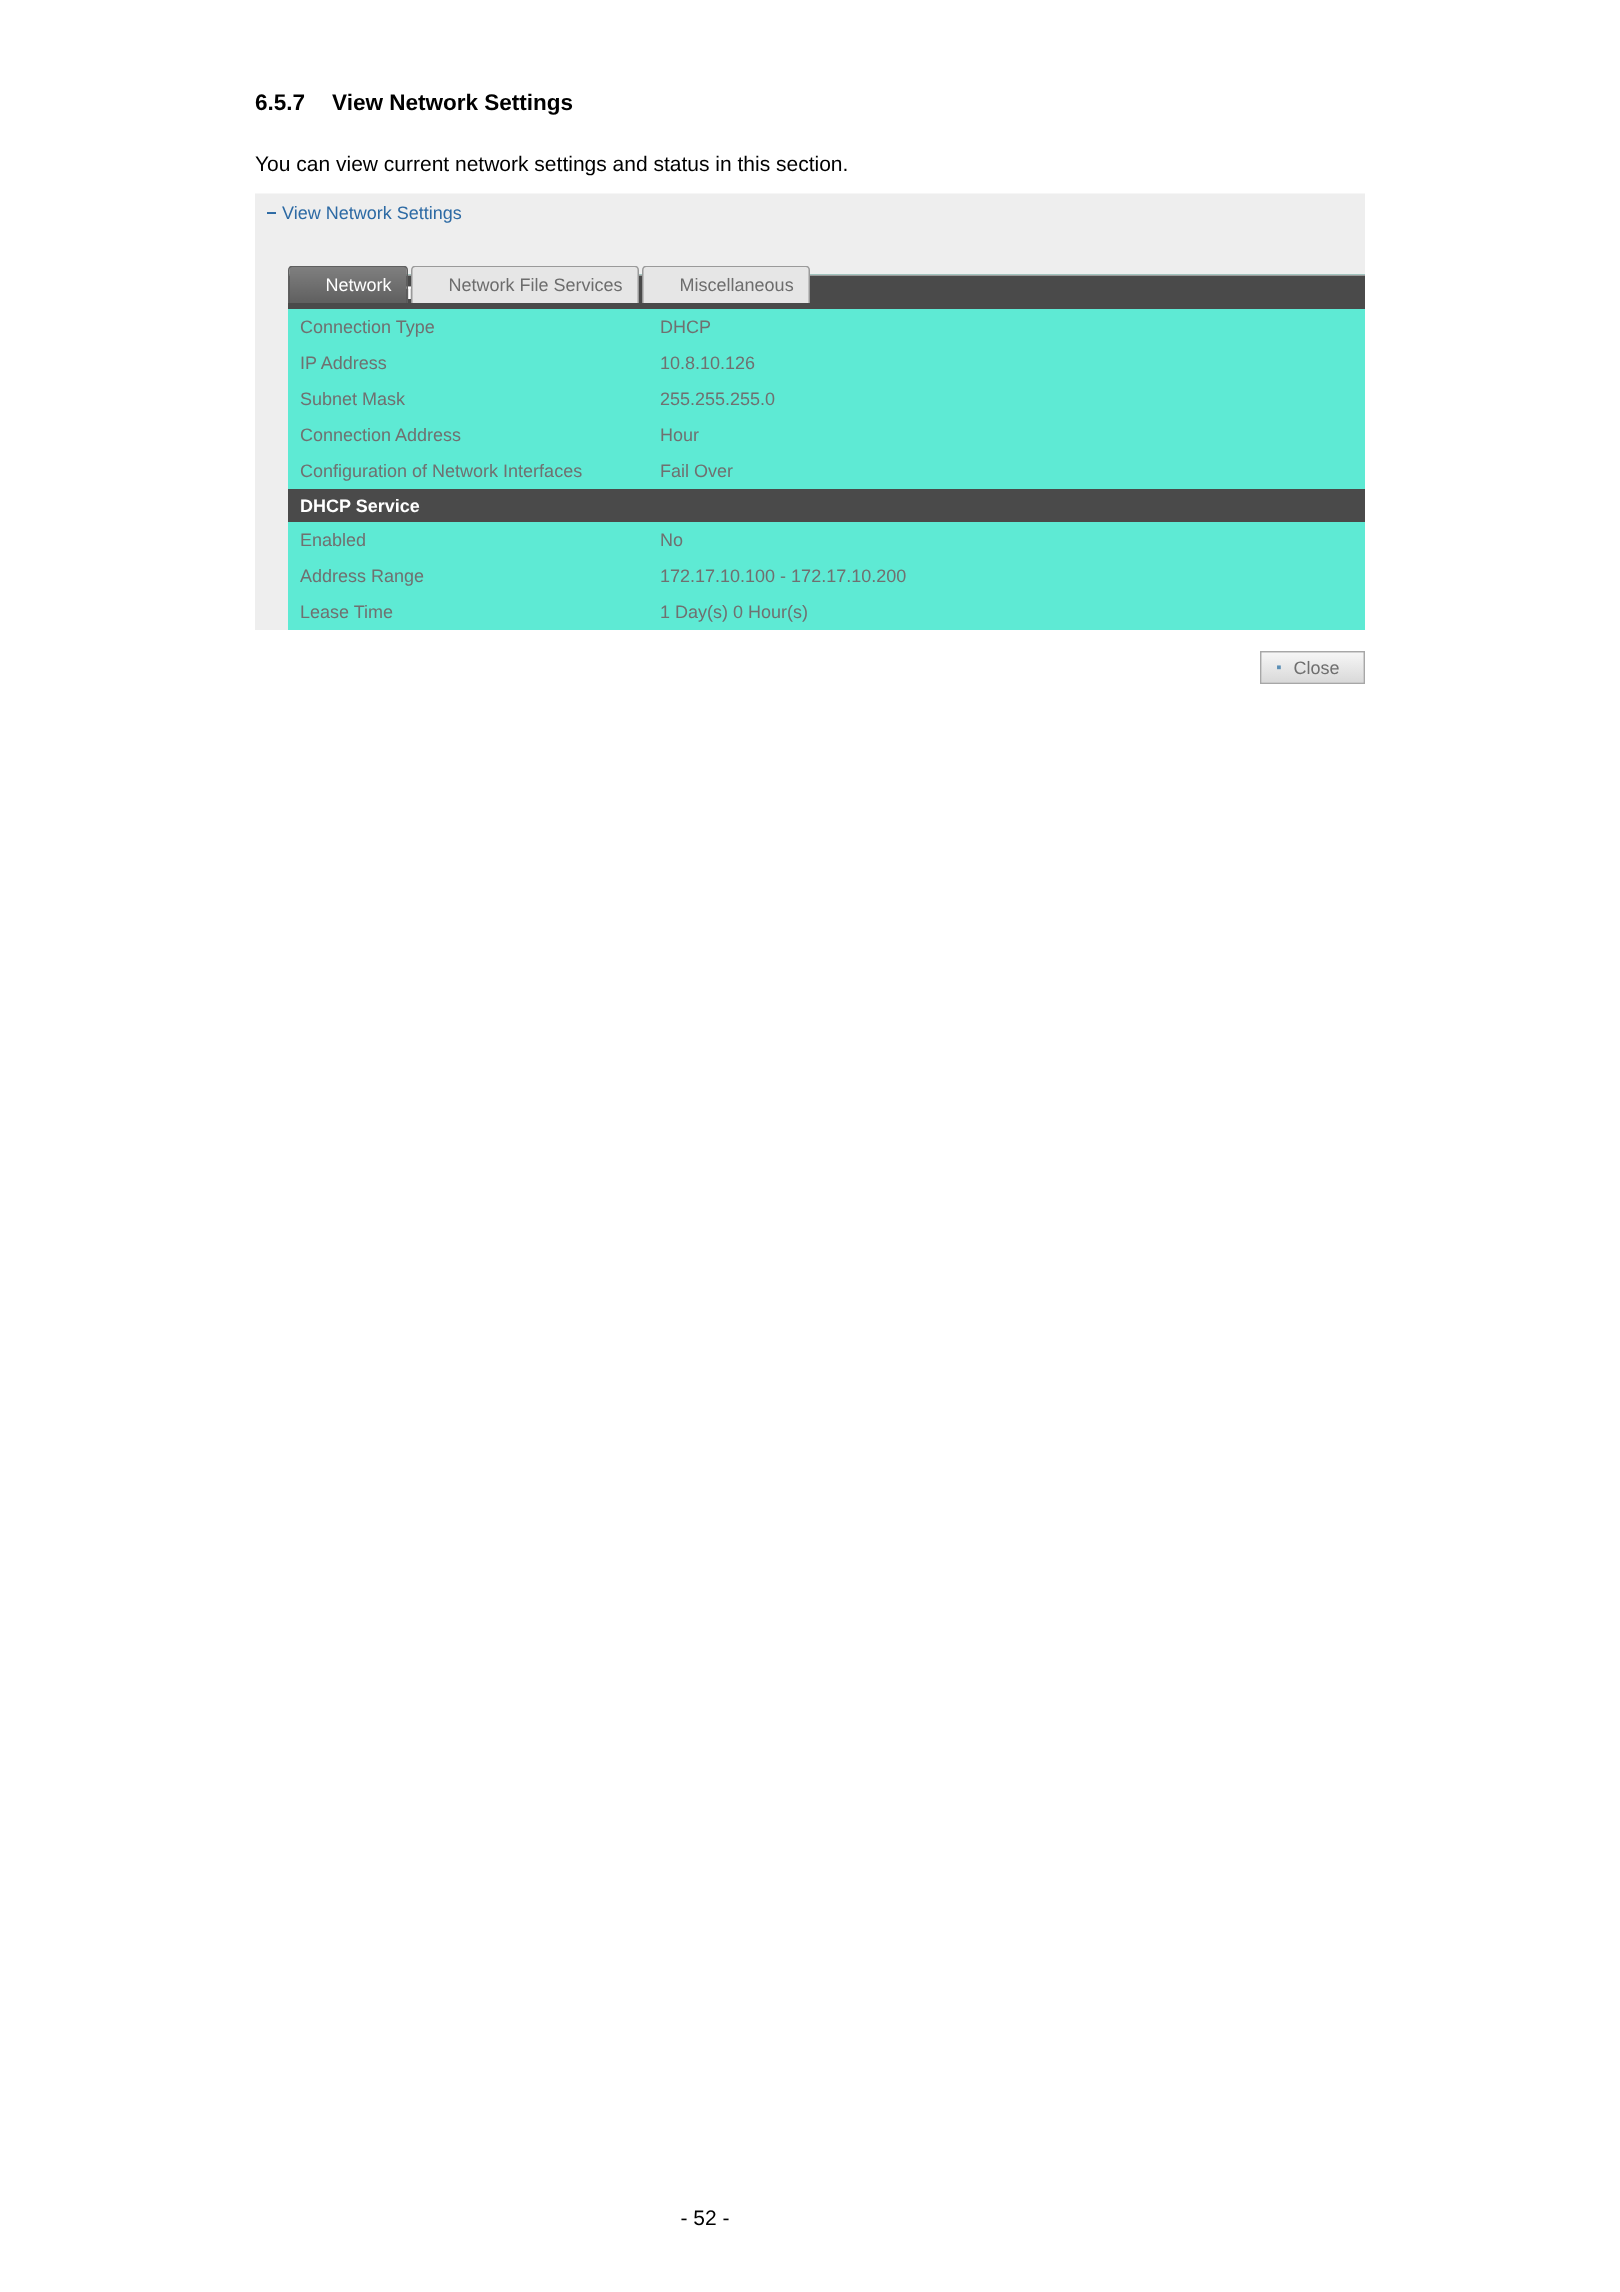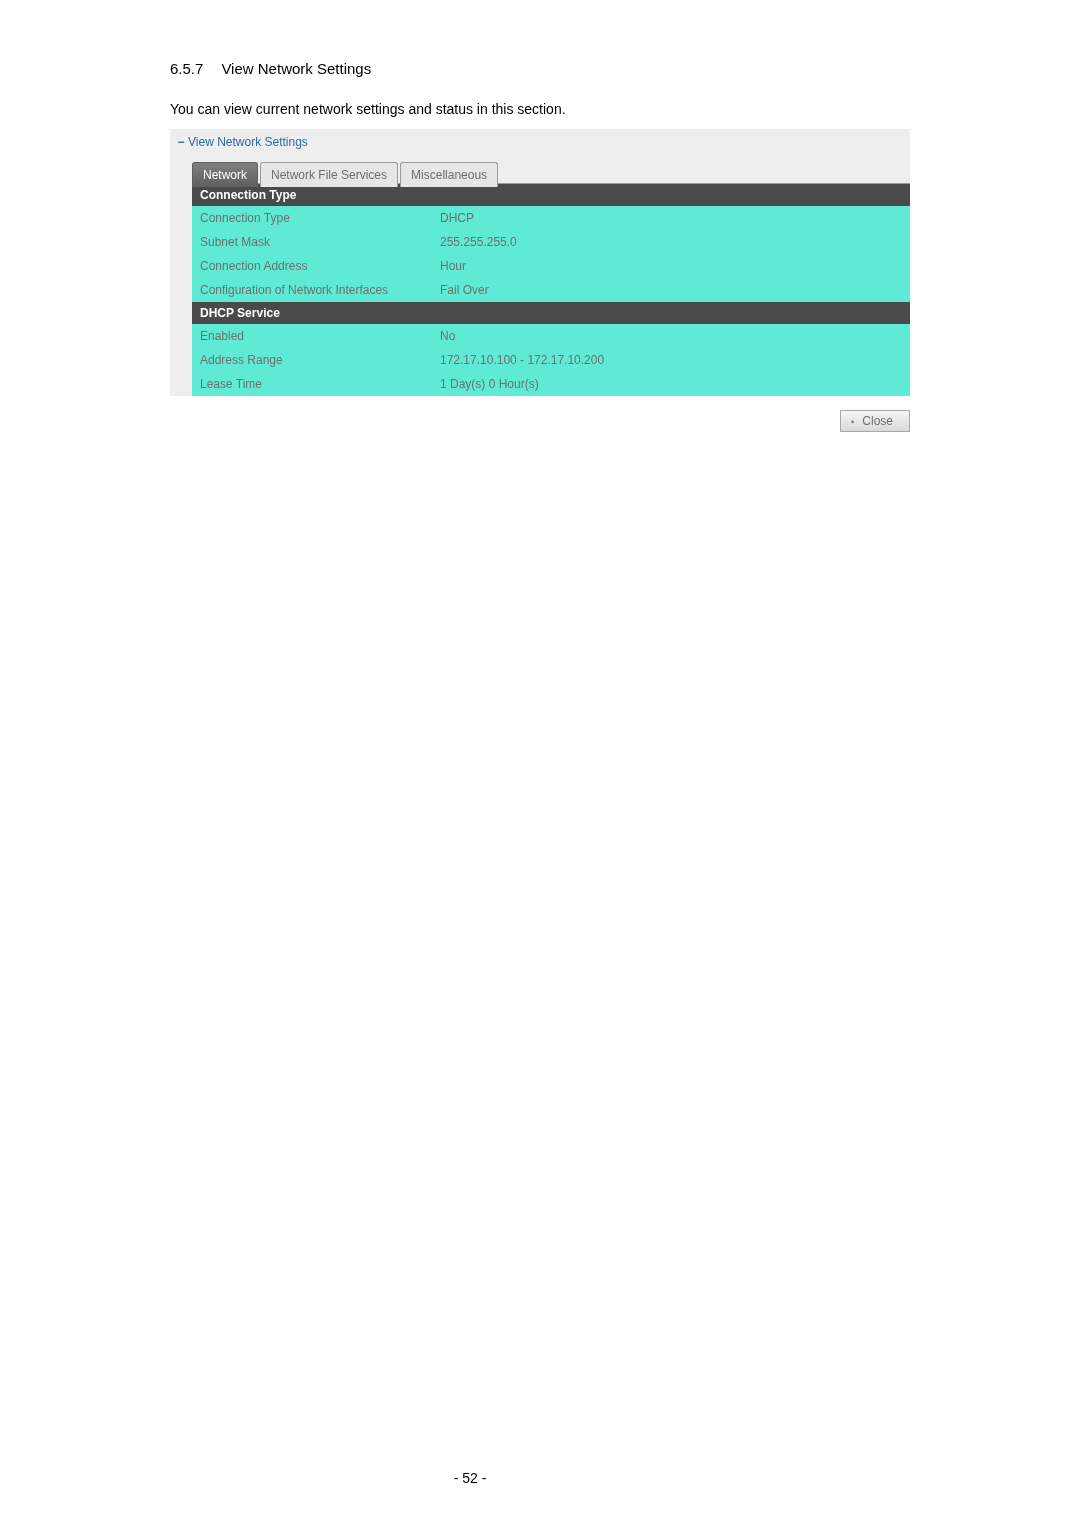--- a/index.html
+++ b/index.html
@@ -11,21 +11,21 @@
     font-family: Verdana, Arial, sans-serif;
     color: #000;
   }
   .page {
     padding: 60px 170px 0 170px;
     box-sizing: border-box;
   }
   .section-heading {
     font-family: Verdana, Arial, sans-serif;
     font-size: 15px;
-    font-weight: normal;
+    font-weight: bold;
     margin: 0 0 24px 0;
   }
   .section-num {
     margin-right: 18px;
   }
   .intro {
     font-size: 14px;
     margin: 0 0 12px 0;
   }
   .panel {
@@ -53,26 +53,26 @@
     display: flex;
     align-items: flex-end;
     gap: 0;
   }
   .tab {
     border: 1px solid #9a9a9a;
     border-bottom: none;
     background: #e6e6e6;
     color: #6d6d6d;
     font-size: 12px;
-    padding: 5px 10px 5px 10px;
+    padding: 5px 10px 5px 24px;
     border-top-left-radius: 3px;
     border-top-right-radius: 3px;
     margin-right: 2px;
     position: relative;
-    top: 4px;
+    top: 19px;
   }
   .tab.active {
     background: linear-gradient(#7f7f7f, #5f5f5f);
     color: #ffffff;
     border-color: #5f5f5f;
   }
   .content-box {
     margin-left: 22px;
     margin-right: 0;
     border-top: 1px solid #9a9a9a;
@@ -152,20 +152,24 @@
     </div>
 
     <div class="content-box">
       <div class="section-bar">Connection Type</div>
 
       <div class="kv-row">
         <div class="kv-label">Connection Type</div>
         <div class="kv-value">DHCP</div>
       </div>
       <div class="kv-row">
+        <div class="kv-label">IP Address</div>
+        <div class="kv-value">10.8.10.126</div>
+      </div>
+      <div class="kv-row">
         <div class="kv-label">Subnet Mask</div>
         <div class="kv-value">255.255.255.0</div>
       </div>
       <div class="kv-row">
         <div class="kv-label">Connection Address</div>
         <div class="kv-value">Hour</div>
       </div>
       <div class="kv-row">
         <div class="kv-label">Configuration of Network Interfaces</div>
         <div class="kv-value">Fail Over</div>

